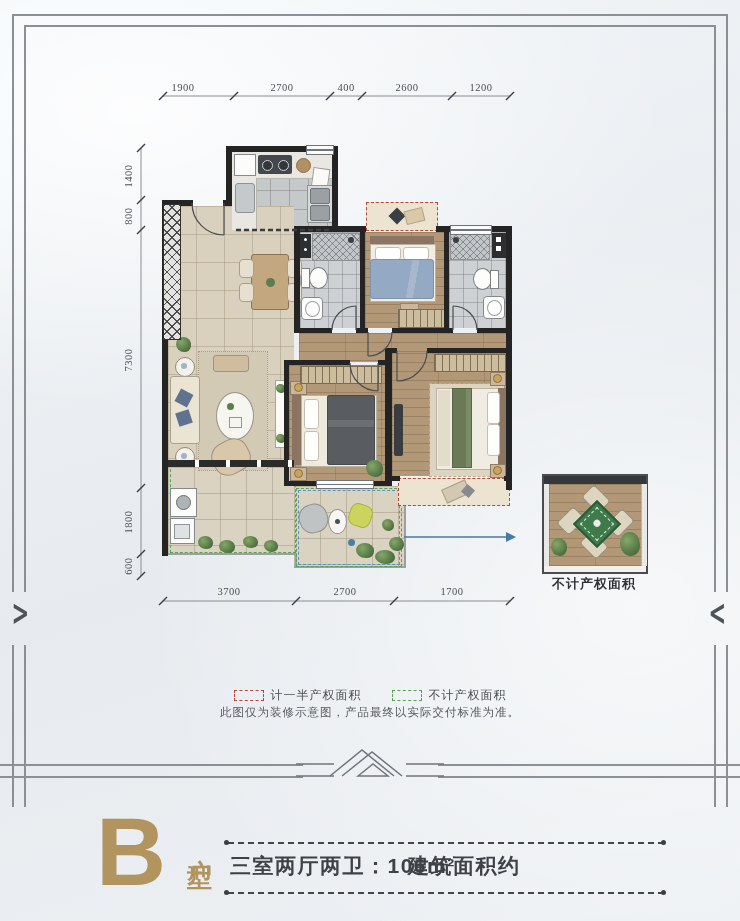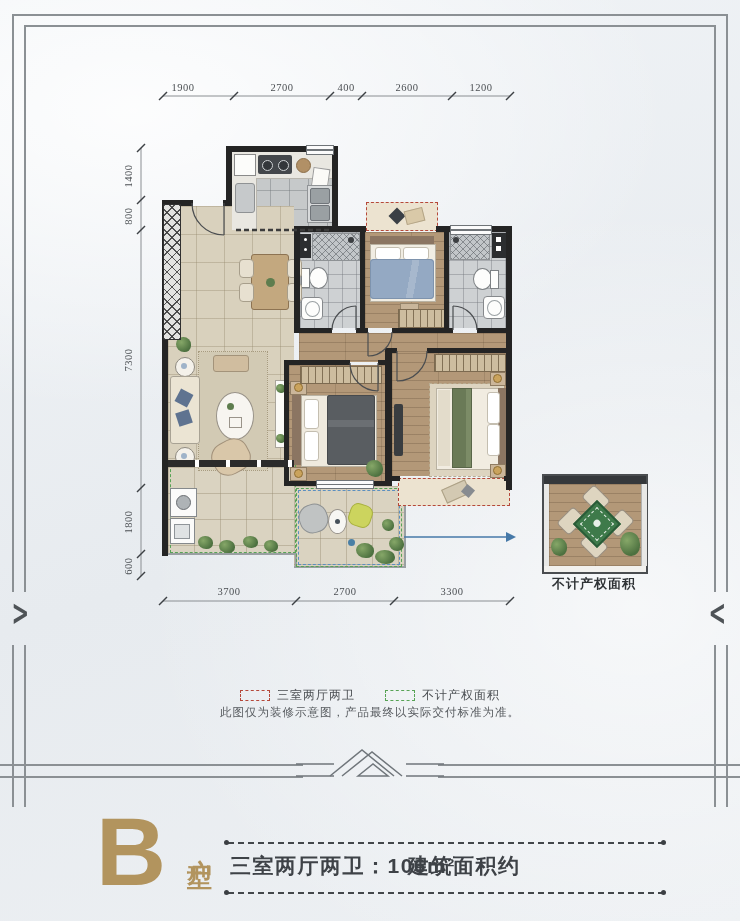--- a/index.html
+++ b/index.html
@@ -330,25 +330,25 @@
 <div class="dim" style="left:346px;top:82px">400</div>
 <div class="dim" style="left:407px;top:82px">2600</div>
 <div class="dim" style="left:481px;top:82px">1200</div>
 <div class="dimv" style="left:128px;top:176px">1400</div>
 <div class="dimv" style="left:128px;top:216px">800</div>
 <div class="dimv" style="left:128px;top:360px">7300</div>
 <div class="dimv" style="left:128px;top:522px">1800</div>
 <div class="dimv" style="left:128px;top:566px">600</div>
 <div class="dim" style="left:229px;top:586px">3700</div>
 <div class="dim" style="left:345px;top:586px">2700</div>
-<div class="dim" style="left:452px;top:586px">3300</div>
+<div class="dim" style="left:452px;top:586px">1700</div>
 
 <div class="legend-row">
   <span class="legend-box" style="border:1.5px dashed #b5483a"></span>
-  <span>三室两厅两卫</span>
+  <span>计一半产权面积</span>
   <span style="width:16px"></span>
   <span class="legend-box" style="border:1.5px dashed #57a355"></span>
   <span>不计产权面积</span>
 </div>
 <div class="note">此图仅为装修示意图，产品最终以实际交付标准为准。</div>
 
 <div class="b-letter gold">B</div>
 <div class="b-type gold">户型</div>
 <div class="tdash" style="top:842px"></div>
 <div class="tdot" style="left:224px;top:840px"></div>

